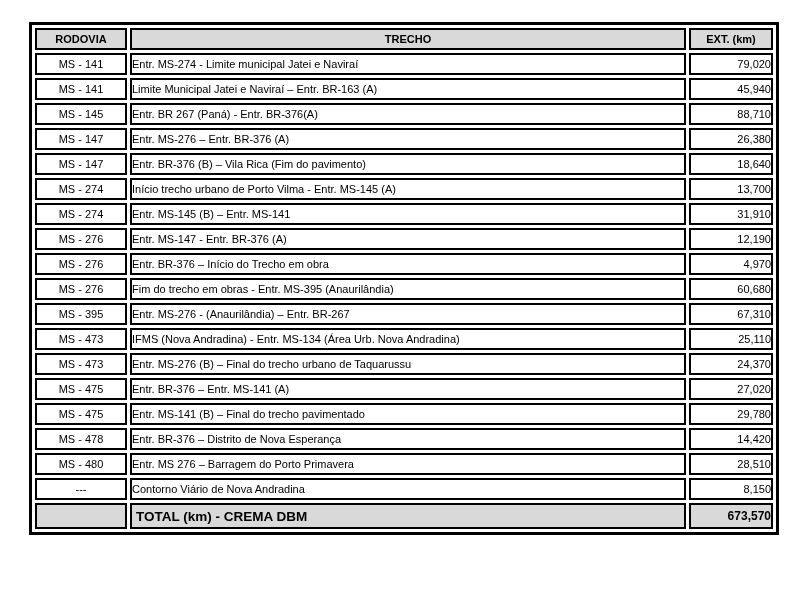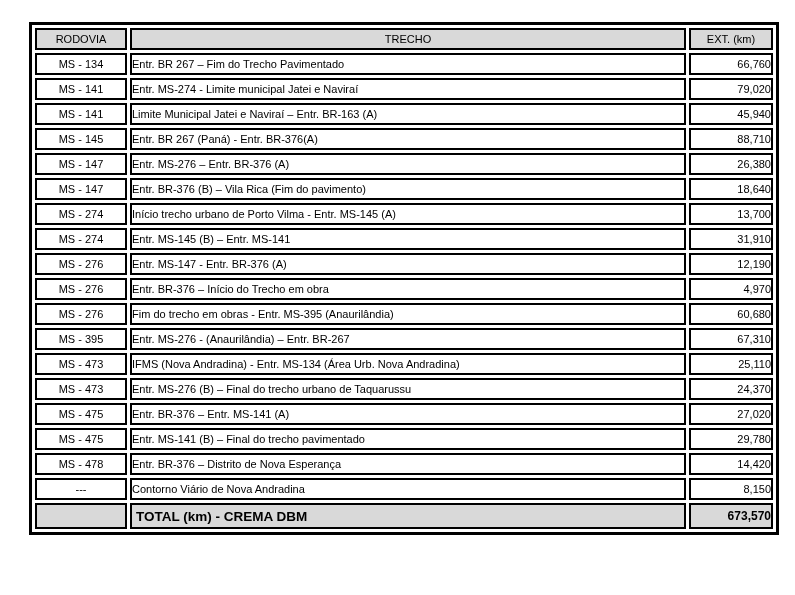--- a/index.html
+++ b/index.html
@@ -44,21 +44,21 @@
     height: 18px;
     background: var(--title-bg, #bfbfbf);
     font-size: 11px;
     font-weight: bold;
     text-align: center;
   }
   tr.header-row th {
     height: 18px;
     background: var(--header-bg, #d9d9d9);
     font-size: 11px;
-    font-weight: normal;
+    font-weight: bold;
     text-align: center;
     margin-left: 16px;
   }
   tr.data-row td {
     height: 18px;
     font-size: 11px;
     font-weight: normal;
   }
   td.cell-rodovia {
     text-align: center;
@@ -98,25 +98,20 @@
       </colgroup>
       <thead>
         <tr class="header-row">
           <th class="col-rodovia">RODOVIA</th>
           <th>TRECHO</th>
           <th class="col-ext">EXT. (km)</th>
         </tr>
       </thead>
       <tbody>
           <tr class="data-row">
-    <td class="cell-rodovia">MS - 134</td>
-    <td class="cell-trecho">Entr. BR 267 – Fim do Trecho Pavimentado</td>
-    <td class="cell-ext">66,760</td>
-  </tr>
-          <tr class="data-row">
     <td class="cell-rodovia">MS - 141</td>
     <td class="cell-trecho">Entr. MS-274 - Limite municipal Jatei e Naviraí</td>
     <td class="cell-ext">79,020</td>
   </tr>
           <tr class="data-row">
     <td class="cell-rodovia">MS - 141</td>
     <td class="cell-trecho">Limite Municipal Jatei e Naviraí – Entr. BR-163 (A)</td>
     <td class="cell-ext">45,940</td>
   </tr>
           <tr class="data-row">
@@ -181,20 +176,25 @@
   </tr>
           <tr class="data-row">
     <td class="cell-rodovia">MS - 475</td>
     <td class="cell-trecho">Entr. MS-141 (B) – Final do trecho pavimentado</td>
     <td class="cell-ext">29,780</td>
   </tr>
           <tr class="data-row">
     <td class="cell-rodovia">MS - 478</td>
     <td class="cell-trecho">Entr. BR-376 – Distrito de Nova Esperança</td>
     <td class="cell-ext">14,420</td>
+  </tr>
+          <tr class="data-row">
+    <td class="cell-rodovia">MS - 480</td>
+    <td class="cell-trecho">Entr. MS 276 – Barragem do Porto Primavera</td>
+    <td class="cell-ext">28,510</td>
   </tr>
           <tr class="data-row">
     <td class="cell-rodovia">---</td>
     <td class="cell-trecho">Contorno Viário de Nova Andradina</td>
     <td class="cell-ext">8,150</td>
   </tr>
         </tbody>
       <tfoot>
         <tr class="total-row">
           <td class="cell-rodovia"></td>

